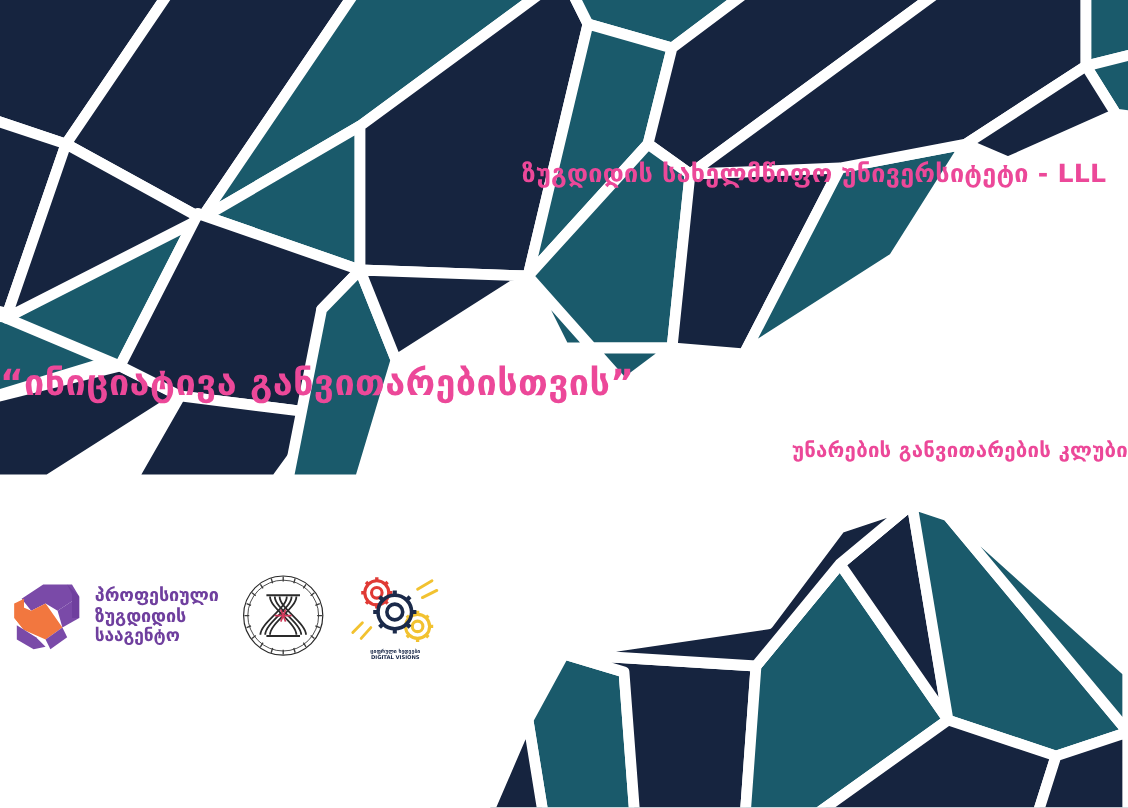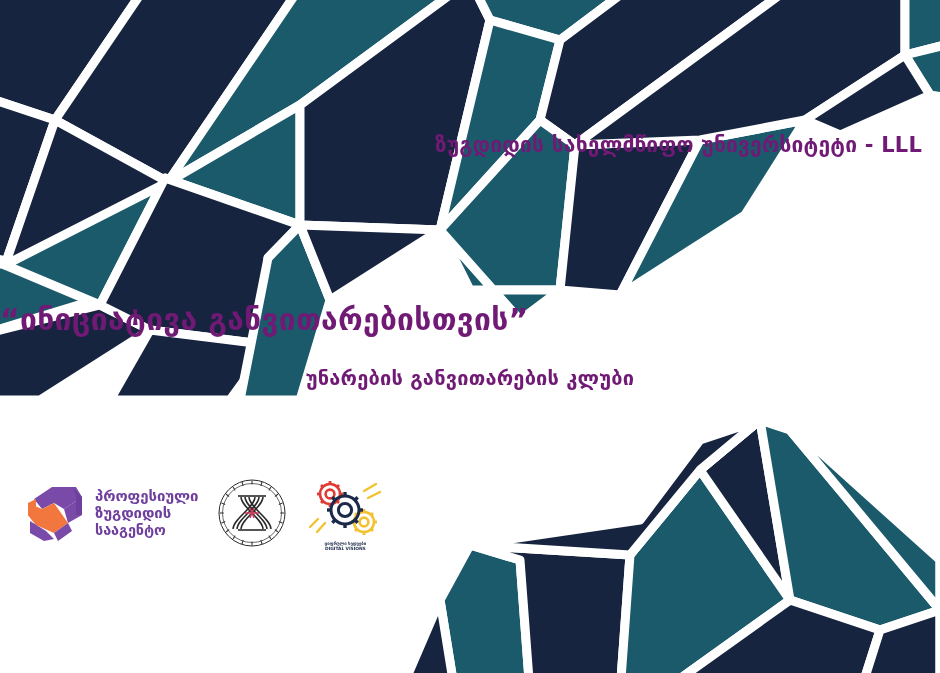--- a/index.html
+++ b/index.html
@@ -20,21 +20,21 @@
   #deco-top, #deco-bottom {
     position: absolute;
     pointer-events: none;
   }
   #deco-top { left: 0; top: 0; width: 940px; height: 400px; }
   #deco-bottom { left: 0; top: 0; width: 940px; height: 673px; }
 
   .slide-text {
     position: absolute;
     margin: 0;
-    color: #701a75;
+    color: #ec4899;
     font-family: "DejaVu Sans", "Liberation Sans", sans-serif;
   }
   #university-line {
     right: 18px;
     top: 133px;
     font-size: 21px;
     font-weight: bold;
     letter-spacing: 0.2px;
     text-align: right;
     white-space: nowrap;
@@ -45,29 +45,29 @@
     top: 302px;
     text-align: left;
     font-size: 30px;
     font-weight: bold;
     letter-spacing: 0.3px;
   }
   #sub-title {
     left: 0;
     right: 0;
     top: 366px;
-    text-align: center;
-    font-size: 20px;
+    text-align: right;
+    font-size: 17px;
     font-weight: bold;
     letter-spacing: 0.2px;
   }
 
   #logo-bar {
     position: absolute;
-    left: 24px;
+    left: 8px;
     top: 468px;
     height: 90px;
     display: flex;
     align-items: center;
     gap: 16px;
   }
   .logo {
     display: flex;
     align-items: center;
     height: 90px;

